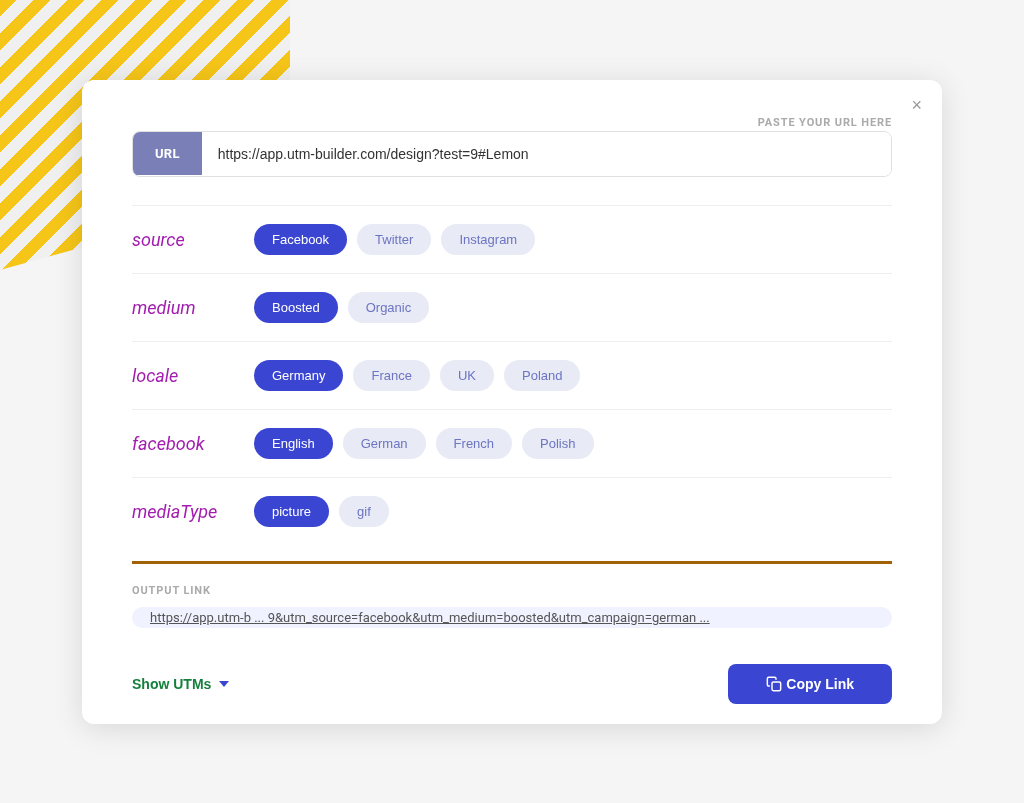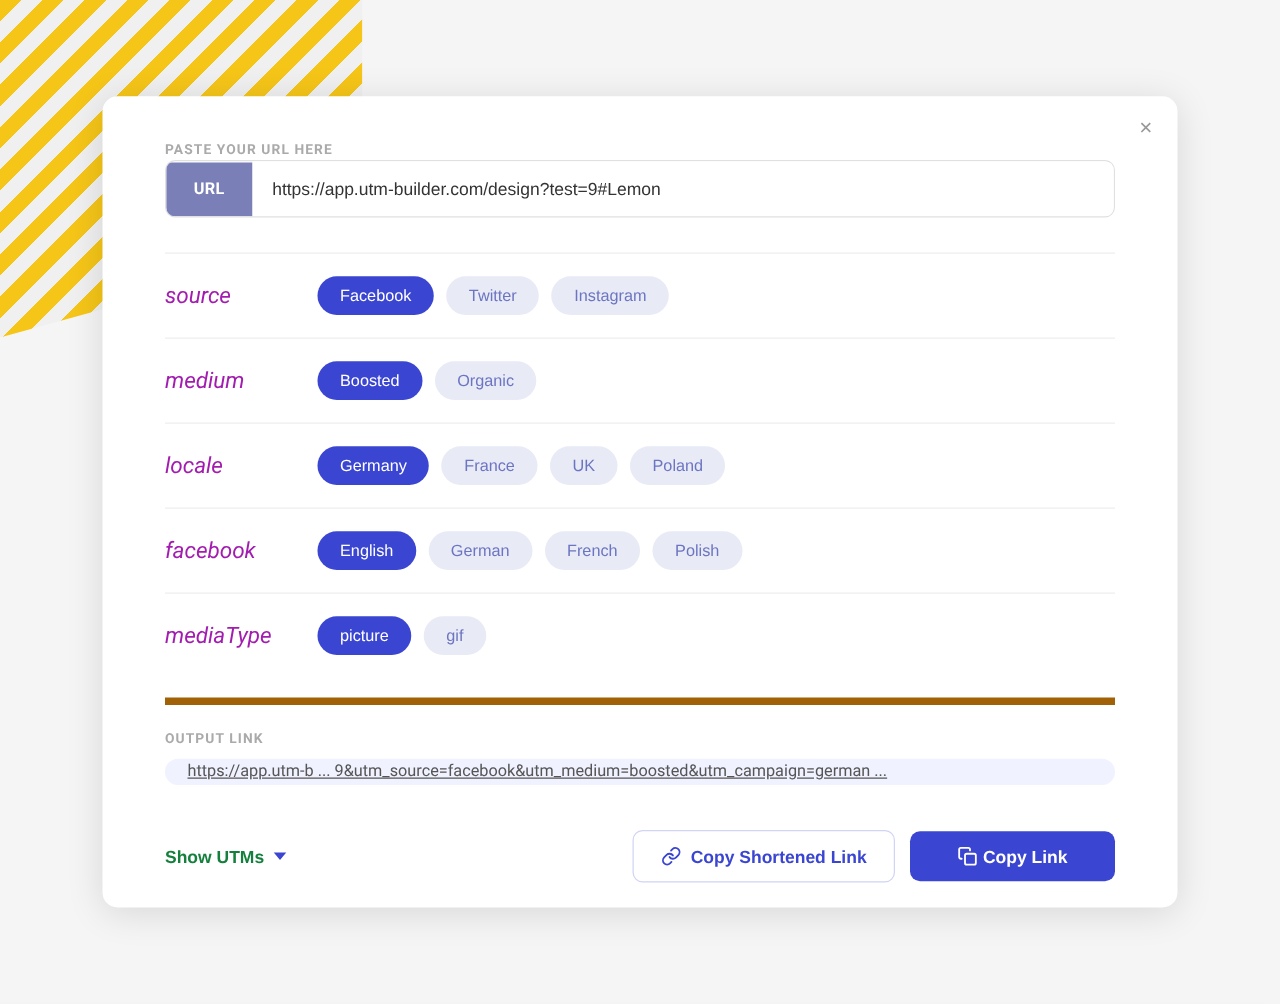--- a/index.html
+++ b/index.html
@@ -70,20 +70,21 @@
     }
 
     
     .url-label {
       font-size: 11px;
       font-weight: 700;
       letter-spacing: 0.08em;
       color: #aaa;
       margin-bottom: 2px;
       text-transform: uppercase;
+      text-align: right;
     }
 
     .url-input-row {
       display: flex;
       align-items: center;
       border: 1.5px solid #e0e0e0;
       border-radius: 8px;
       overflow: hidden;
       margin-bottom: 28px;
     }
@@ -146,21 +147,21 @@
       color: #fff;
     }
 
     .chip.inactive {
       background: #e8eaf6;
       color: #6c75c2;
     }
 
     
     .output-section {
-      border-top: 6px solid #a16207;
+      border-top: 3px solid #a16207;
       padding: 20px 0 0 0;
       margin-top: 16px;
     }
 
     .output-label {
       font-size: 11px;
       font-weight: 700;
       letter-spacing: 0.08em;
       color: #aaa;
       text-transform: uppercase;
@@ -310,28 +311,20 @@
       <div class="output-label">OUTPUT LINK</div>
       <div class="output-link-box">https://app.utm-b ... 9&amp;utm_source=facebook&amp;utm_medium=boosted&amp;utm_campaign=german ...</div>
     </div>
 
     <div class="footer">
       <button class="show-utms-btn">
         <span>Show UTMs</span>
         <span class="chevron-down"></span>
       </button>
 
-      <button class="copy-short-btn">
-
-        <svg class="icon-svg" viewBox="0 0 24 24" fill="none" stroke="#3a45d1" stroke-width="2.2" stroke-linecap="round" stroke-linejoin="round">
-          <path d="M10 13a5 5 0 0 0 7.54.54l3-3a5 5 0 0 0-7.07-7.07l-1.72 1.71"></path>
-          <path d="M14 11a5 5 0 0 0-7.54-.54l-3 3a5 5 0 0 0 7.07 7.07l1.71-1.71"></path>
-        </svg>
-        <span>Copy Shortened Link</span>
-      </button>
 
       <button class="copy-link-btn">
 
         <svg class="icon-svg" viewBox="0 0 24 24" fill="none" stroke="#fff" stroke-width="2.2" stroke-linecap="round" stroke-linejoin="round">
           <rect x="9" y="9" width="13" height="13" rx="2"></rect>
           <path d="M5 15H4a2 2 0 0 1-2-2V4a2 2 0 0 1 2-2h9a2 2 0 0 1 2 2v1"></path>
         </svg>
         <span>Copy Link</span>
       </button>
     </div>

